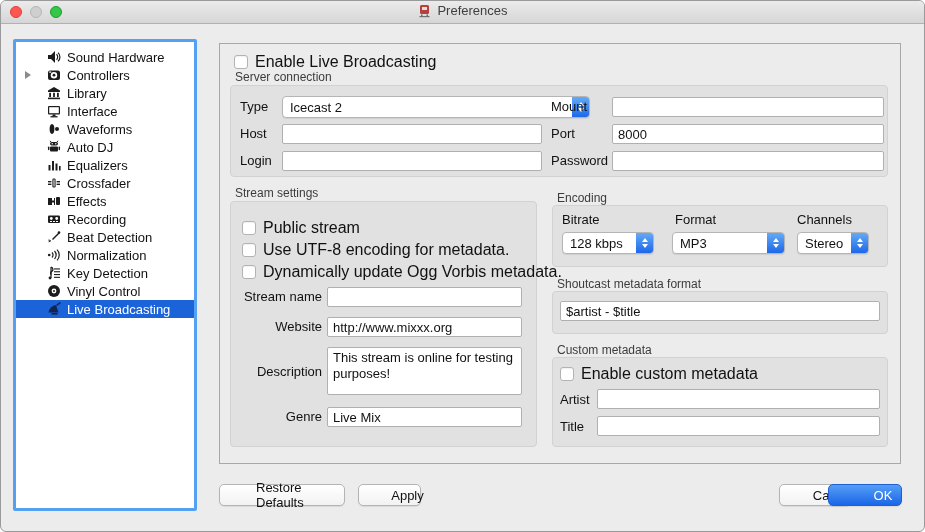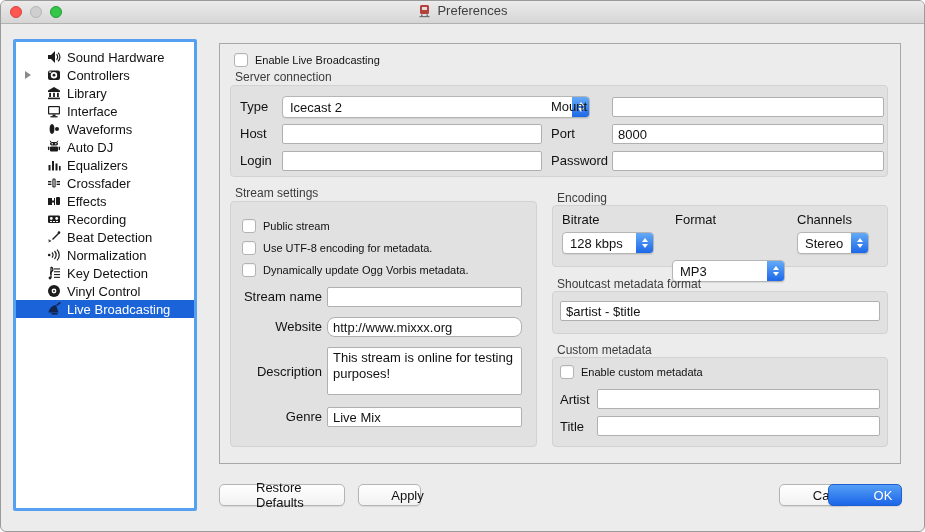--- a/index.html
+++ b/index.html
@@ -43,21 +43,21 @@
   
   .panel {
     position:absolute; left:218px; top:42px; width:682px; height:421px;
     border:1px solid #a8a8a8; background:#ececec;
   }
   .checkbox {
     display:inline-block; width:14px; height:14px; background:#ffffff;
     border:1px solid #b3b3b3; border-radius:3px; box-shadow:inset 0 1px 1px rgba(0,0,0,.06);
     flex:0 0 14px;
   }
-  .cbrow { position:absolute; display:flex; align-items:center; gap:7px; font-size:11px; color:#111; }
+  .cbrow { position:absolute; display:flex; align-items:center; gap:7px; font-size:16px; color:#111; }
   .grouptitle { position:absolute; font-size:12px; color:#3c3c3c; }
   .groupbox {
     position:absolute; background:#e1e1e1; border:1px solid #d2d2d2; border-radius:4px;
   }
   .flabel { position:absolute; font-size:13px; color:#111; white-space:nowrap; }
   .flabel.r { text-align:right; }
   .tinput {
     position:absolute; height:20px; background:#fff; border:1px solid #b0b0b0; border-radius:2px;
     font-family:"Liberation Sans","DejaVu Sans",sans-serif; font-size:13px; color:#111; padding:0 5px; outline:none;
   }
@@ -325,42 +325,42 @@
     </div>
     <div class="cbrow" style="left:22px; top:219px;">
       <span class="checkbox"></span>
       <span>Dynamically update Ogg Vorbis metadata.</span>
     </div>
 
     <span class="flabel r" style="left:20px; top:245px; width:82px;">Stream name</span>
     <input class="tinput" style="left: 107px; top: 243px; width: 195px;" value="">
 
     <span class="flabel r" style="left:20px; top:275px; width:82px;">Website</span>
-    <input class="tinput" style="left: 107px; top: 273px; width: 195px; border-radius: 8px;" value="http://www.mixxx.org">
+    <input class="tinput" style="left: 107px; top: 273px; width: 195px;" value="http://www.mixxx.org">
 
     <span class="flabel r" style="left:20px; top:320px; width:82px;">Description</span>
     <textarea class="tinput" style="left: 107px; top: 303px; width: 195px;">This stream is online for testing purposes!</textarea>
 
     <span class="flabel r" style="left:20px; top:365px; width:82px;">Genre</span>
     <input class="tinput" style="left: 107px; top: 363px; width: 195px;" value="Live Mix">
 
     <span class="grouptitle" style="left:337px; top:147px;">Encoding</span>
     <div class="groupbox" style="left:332px; top:161px; width:336px; height:62px;"></div>
 
     <span class="flabel" style="left:342px; top:168px;">Bitrate</span>
     <div class="select" style="left:342px; top:188px; width:92px;">
       <span>128 kbps</span>
       <span class="stepper">
           <i class="tri-up"></i>
           <i class="tri-dn"></i>
         </span>
     </div>
 
     <span class="flabel" style="left:455px; top:168px;">Format</span>
-    <div class="select" style="left:452px; top:188px; width:113px;margin-top:28px;">
+    <div class="select" style="left:452px; top:188px; width:113px;">
       <span>MP3</span>
       <span class="stepper">
           <i class="tri-up"></i>
           <i class="tri-dn"></i>
         </span>
     </div>
 
     <span class="flabel" style="left:577px; top:168px;">Channels</span>
     <div class="select" style="left:577px; top:188px; width:72px;">
       <span>Stereo</span>

